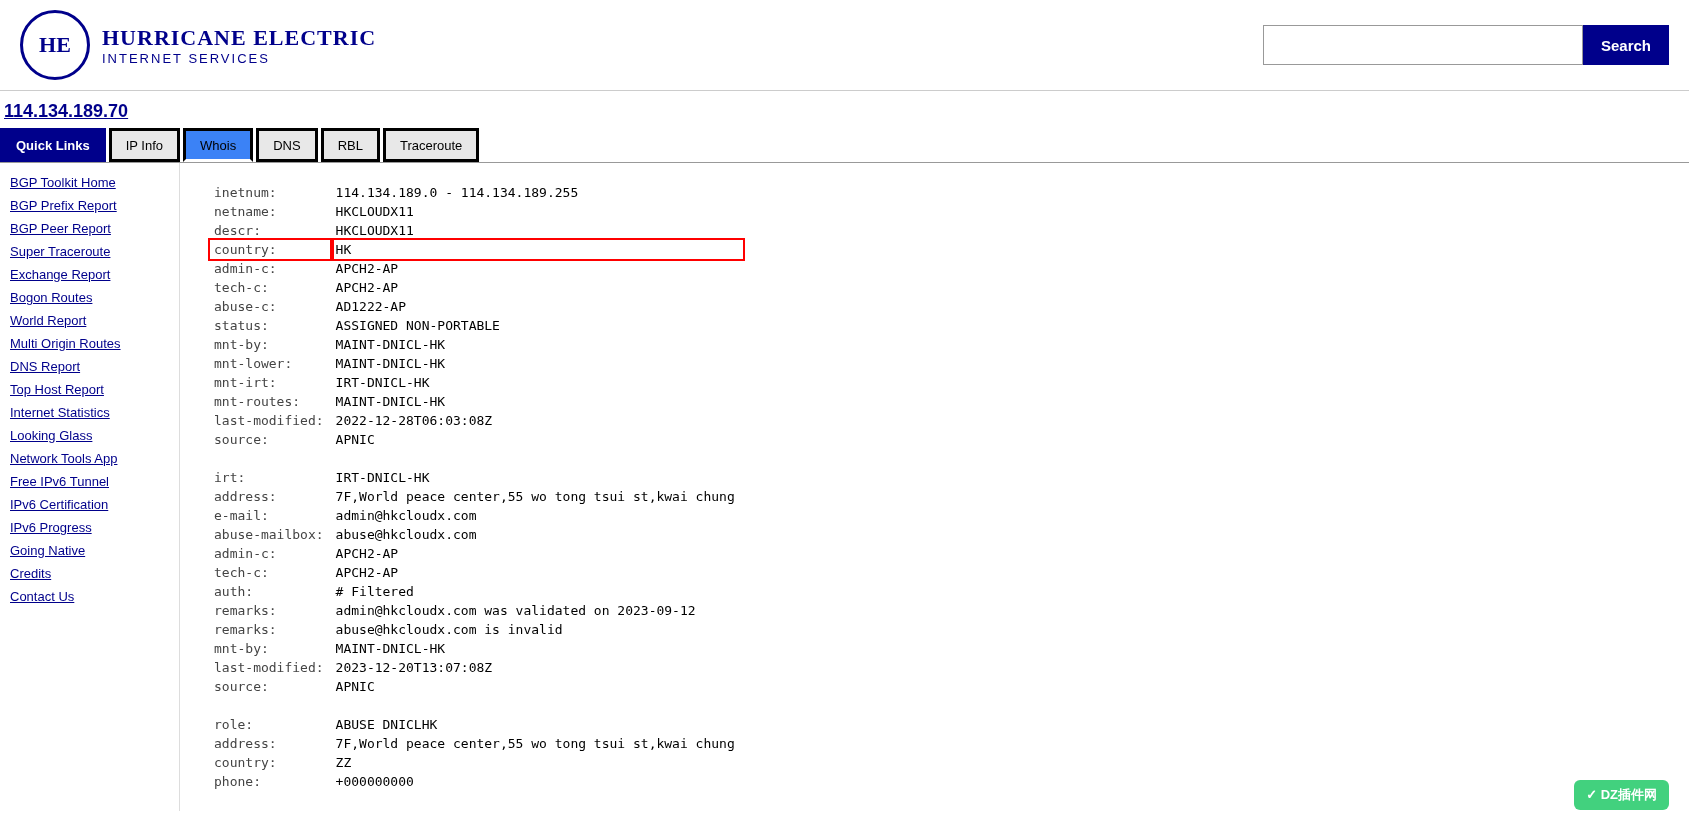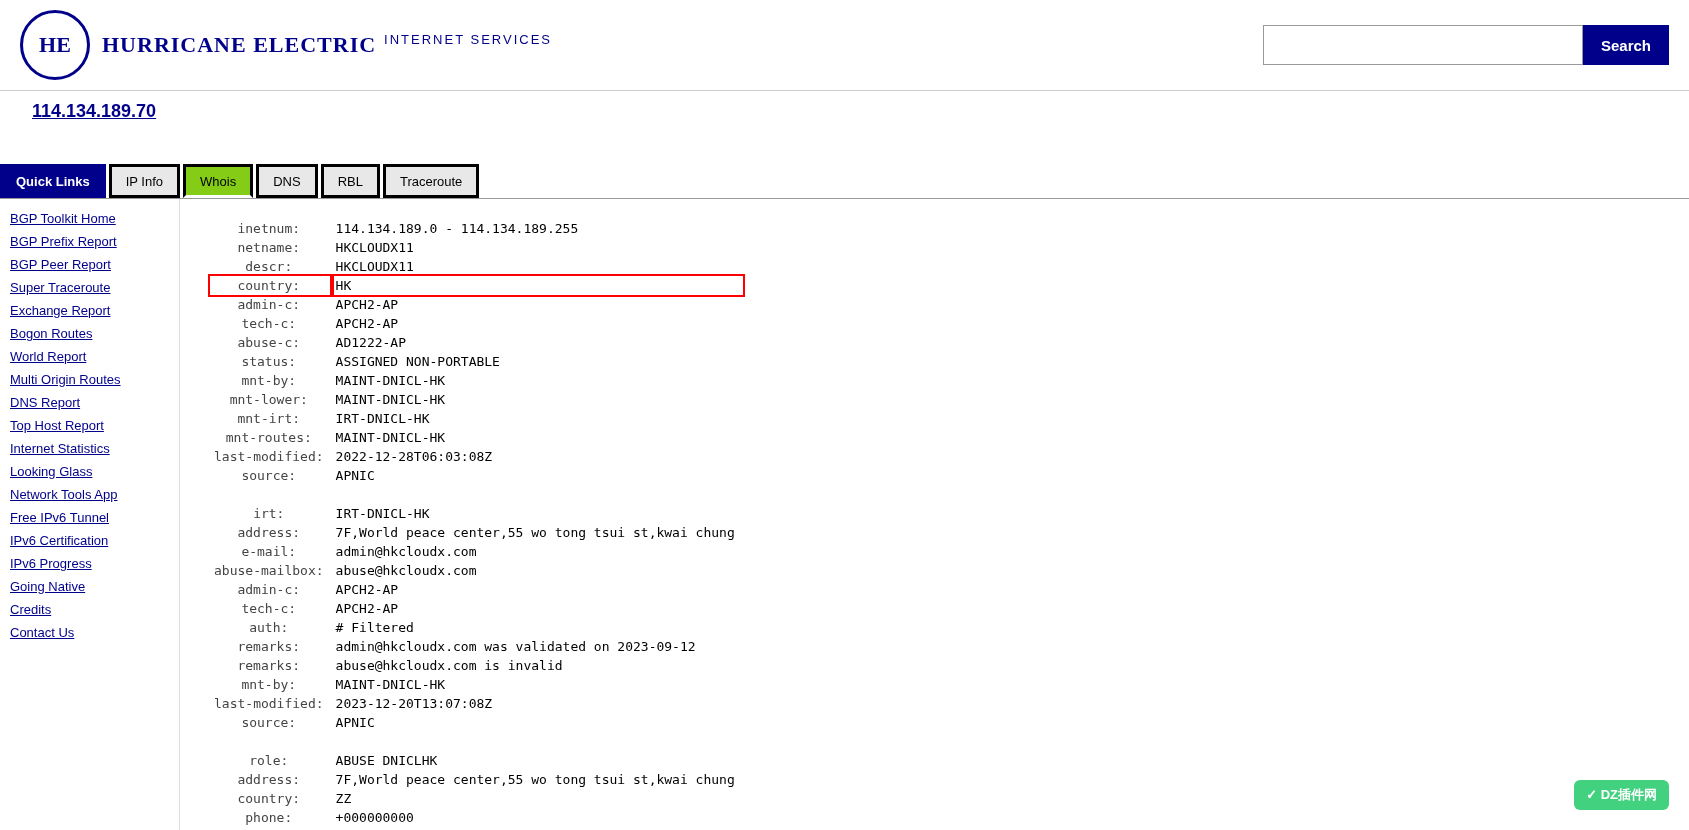--- a/index.html
+++ b/index.html
@@ -27,22 +27,21 @@
       align-items: center;
       justify-content: center;
       font-size: 22px;
       font-weight: bold;
       color: #00008B;
       font-family: serif;
       flex-shrink: 0;
     }
     #logo-text {
       display: flex;
-      flex-direction: row;
-      gap: 8px;
+      flex-direction: column;
     }
     #logo-name {
       font-size: 22px;
       font-weight: bold;
       color: #00008B;
       font-family: serif;
       letter-spacing: 1px;
     }
     #logo-subtitle {
       font-size: 13px;
@@ -67,21 +66,21 @@
       background: #00008B;
       color: #fff;
       border: none;
       font-size: 15px;
       font-weight: bold;
       cursor: pointer;
     }
 
     
     #ip-title-area {
-      padding: 10px 20px 6px 32px;
+      padding: 10px 20px 6px 4px;
     }
     #ip-title {
       font-size: 18px;
       font-weight: bold;
       color: #00008B;
       text-decoration: underline;
     }
 
     
     #tabs-bar {
@@ -104,23 +103,22 @@
     .tab-btn {
       padding: 5px 14px;
       font-size: 13px;
       border: 3px solid #000000;
       background: #e8e8e8;
       cursor: pointer;
       height: 34px;
       margin-left: 3px;
     }
     .tab-btn.active {
-      background: #84cc16;
+      background: #3b82f6;
       border-bottom-color: #fff;
-      margin-top: 36px;
     }
 
     
     #main-layout {
       display: flex;
       min-height: 600px;
     }
 
     
     #sidebar {
@@ -150,21 +148,21 @@
     }
     .whois-table td {
       padding: 2px 8px 2px 4px;
       vertical-align: top;
       font-family: monospace;
       font-size: 13px;
       white-space: nowrap;
     }
     .whois-table td.field-name {
       color: #444;
-      text-align: center;
+      text-align: left;
       min-width: 120px;
       margin-left: 16px;
     }
     .whois-table td.field-value {
       color: #000;
       margin-top: 20px;
     }
     .whois-table tr.empty-row td {
       height: 12px;
     }

